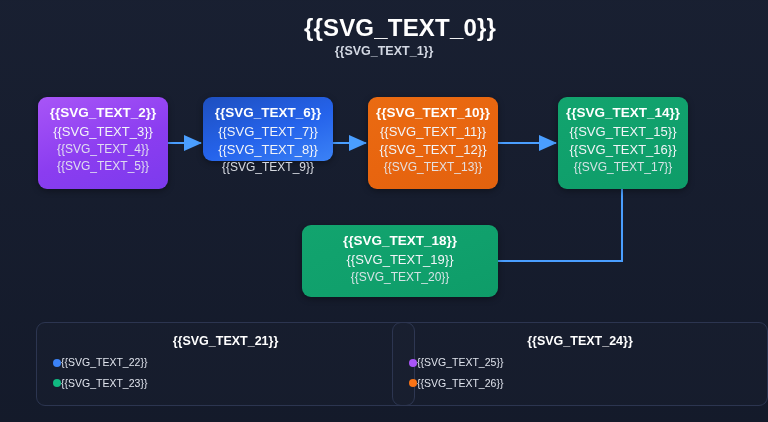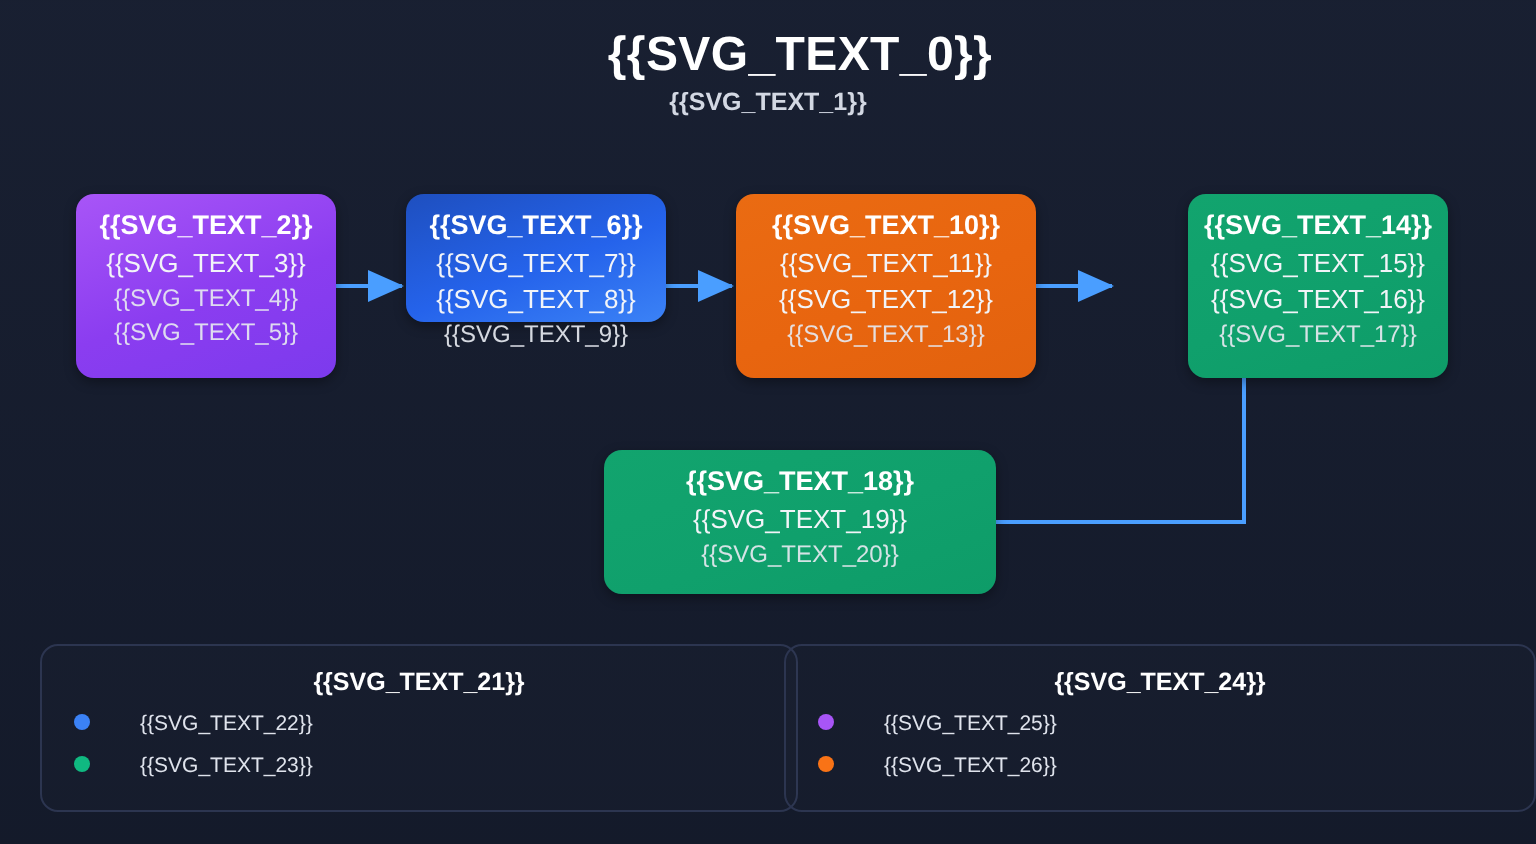--- a/index.html
+++ b/index.html
@@ -39,47 +39,47 @@
     box-shadow:0 2px 6px rgba(0,0,0,.35);
   }
   .node .l1 { font-size:13.5px; font-weight:bold; color:#ffffff; line-height:1.45; }
   .node .l2 { font-size:13px; color:#f2f4f8; line-height:1.42; }
   .node .l3 { font-size:12px;  color:#e6e9f0; opacity:.92; line-height:1.45; }
 
   #node-1 { left:38px;  top:97px;  width:130px; height:92px;
             background:linear-gradient(160deg,#a855f7 0%, #8b3df0 55%, #7c3aed 100%); }
   #node-2 { left:203px; top:97px;  width:130px; height:64px;
             background:linear-gradient(160deg,#1e4fbf 0%, #2563eb 55%, #3b82f6 100%); }
-  #node-3 { left:368px; top:97px;  width:150px; height:92px;
+  #node-3 { left:368px; top:97px;  width:130px; height:92px;
             background:linear-gradient(160deg,#ea6b12 0%, #e8650f 55%, #e2620e 100%); }
   #node-4 { left:558px; top:97px;  width:130px; height:92px;
-            background:linear-gradient(160deg,#12a46e 0%, #10a06c 55%, #0e9c68 100%);margin-left:36px; }
+            background:linear-gradient(160deg,#12a46e 0%, #10a06c 55%, #0e9c68 100%); }
   #node-5 { left:302px; top:225px; width:196px; height:72px;
             background:linear-gradient(160deg,#12a46e 0%, #10a06c 55%, #0e9c68 100%); }
 
   
   .conn { position:absolute; left:0; top:0; width:768px; height:422px; pointer-events:none; }
 
   
   .legend {
     position:absolute;
     border:1px solid #2c3550;
     border-radius:9px;
     background:rgba(255,255,255,0.012);
   }
-  #legend-left  { left:20px;  top:322px; width:379px; height:84px; }
+  #legend-left  { left:36px;  top:322px; width:379px; height:84px; }
   #legend-right { left:392px; top:322px; width:376px; height:84px; }
   .legend-title {
     text-align:center; color:#ffffff;
     font-size:12.5px; font-weight:bold;
     margin-top:11px;
   }
   .legend-items { margin-top:9px; padding-left:16px; }
   .legend-item {
-    display:flex; align-items:flex-start; gap:25px;
+    display:flex; align-items:center; gap:0;
     font-size:10.5px; color:#dfe3ec;
     line-height:1.1; margin-bottom:9px;
   }
   .dot { width:8px; height:8px; border-radius:50%; flex:0 0 8px; }
 </style>
 </head>
 <body>
 
 <div id="root">
 

